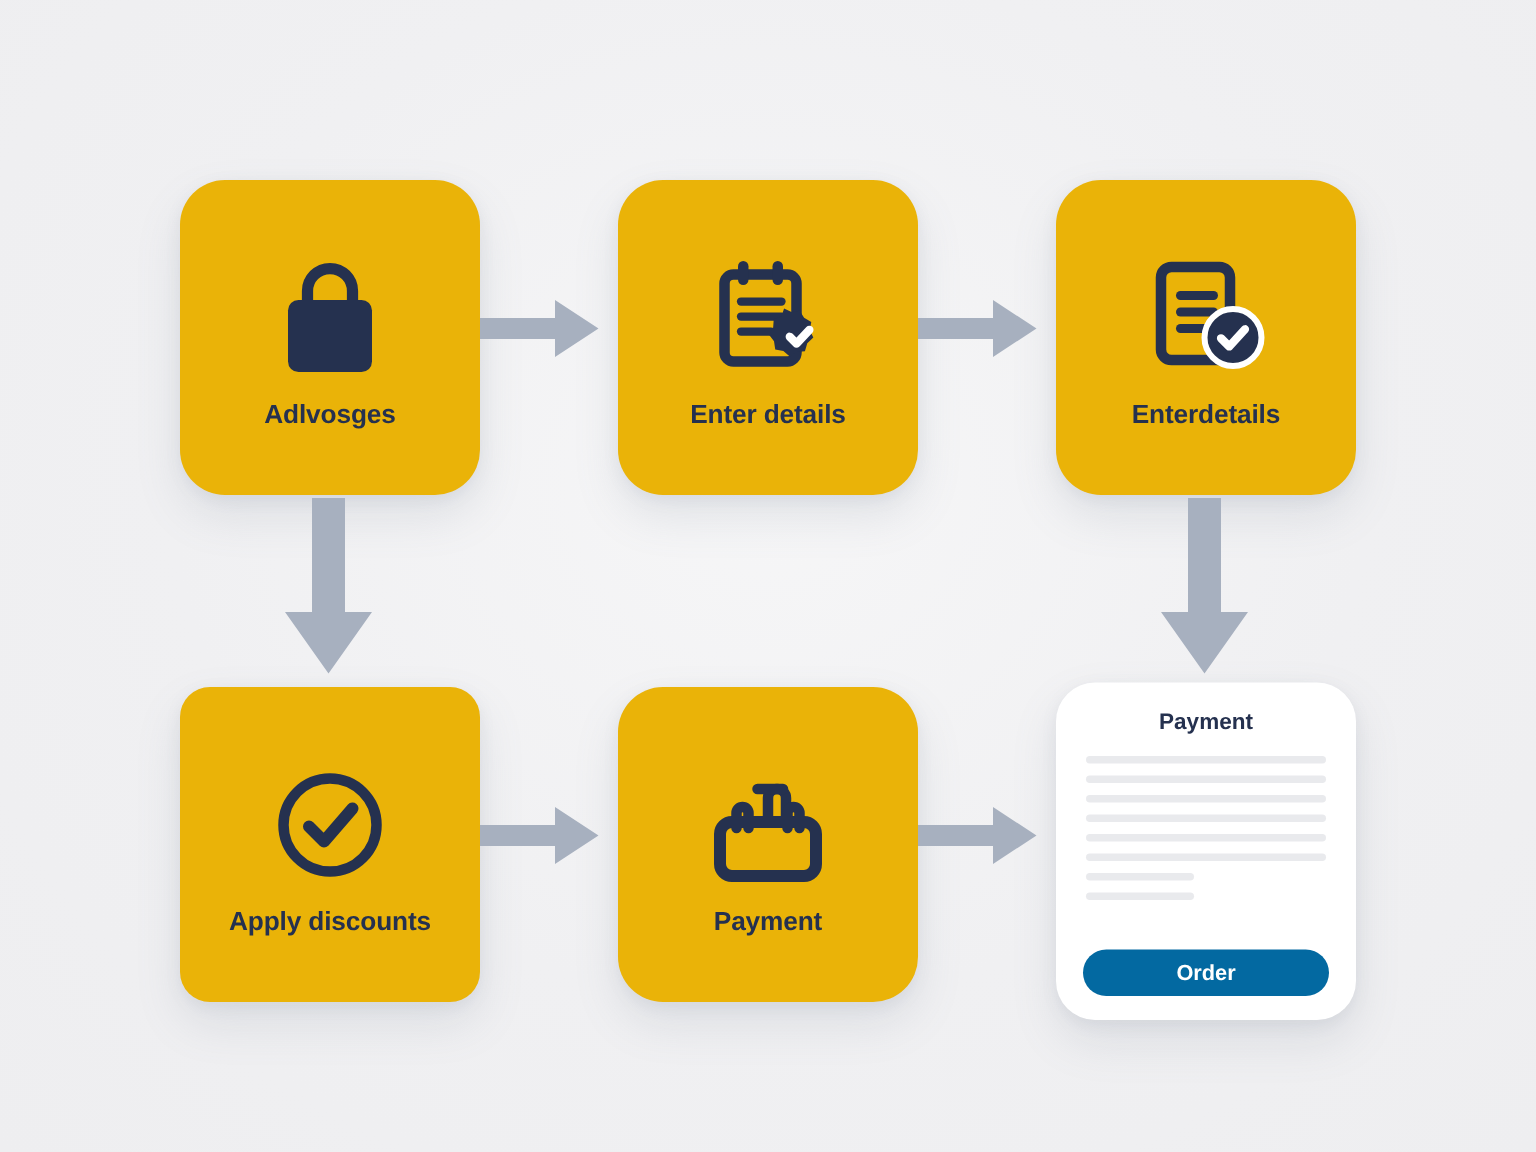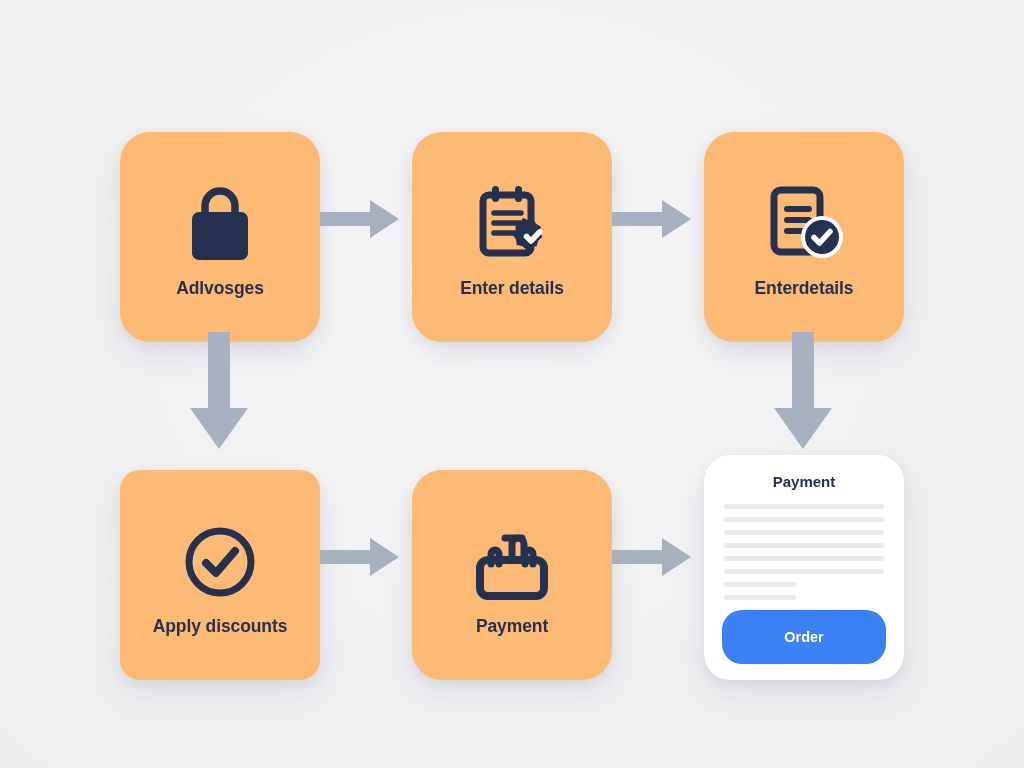--- a/index.html
+++ b/index.html
@@ -21,29 +21,28 @@
   .canvas {
     position: absolute;
     inset: 0;
   }
 
   
   .card {
     position: absolute;
     width: 200px;
     height: 210px;
-    background: #fdba74;
+    background: #eab308;
     border-radius: 30px;
     box-shadow: 0 14px 30px rgba(120,130,150,0.16),
                 0 3px 10px rgba(120,130,150,0.10);
     display: flex;
     flex-direction: column;
     align-items: center;
     justify-content: center;
-    margin-top: 12px;
   }
 
   .card-icon {
     height: 96px;
     display: flex;
     align-items: center;
     justify-content: center;
     margin-bottom: 6px;
   }
 
@@ -98,23 +97,23 @@
 
   .receipt-line {
     height: 5px;
     border-radius: 3px;
     background: #e9eaed;
   }
   .receipt-line.short { width: 45%; }
 
   .order-button {
     width: 100%;
-    height: 54px;
+    height: 31px;
     border-radius: 20px;
-    background: #3b82f6;
+    background: #0369a1;
     color: #ffffff;
     font-size: 14.5px;
     font-weight: bold;
     display: flex;
     align-items: center;
     justify-content: center;
     margin-top: 10px;
     border: none;
     cursor: pointer;
     font-family: "Liberation Sans", sans-serif;

